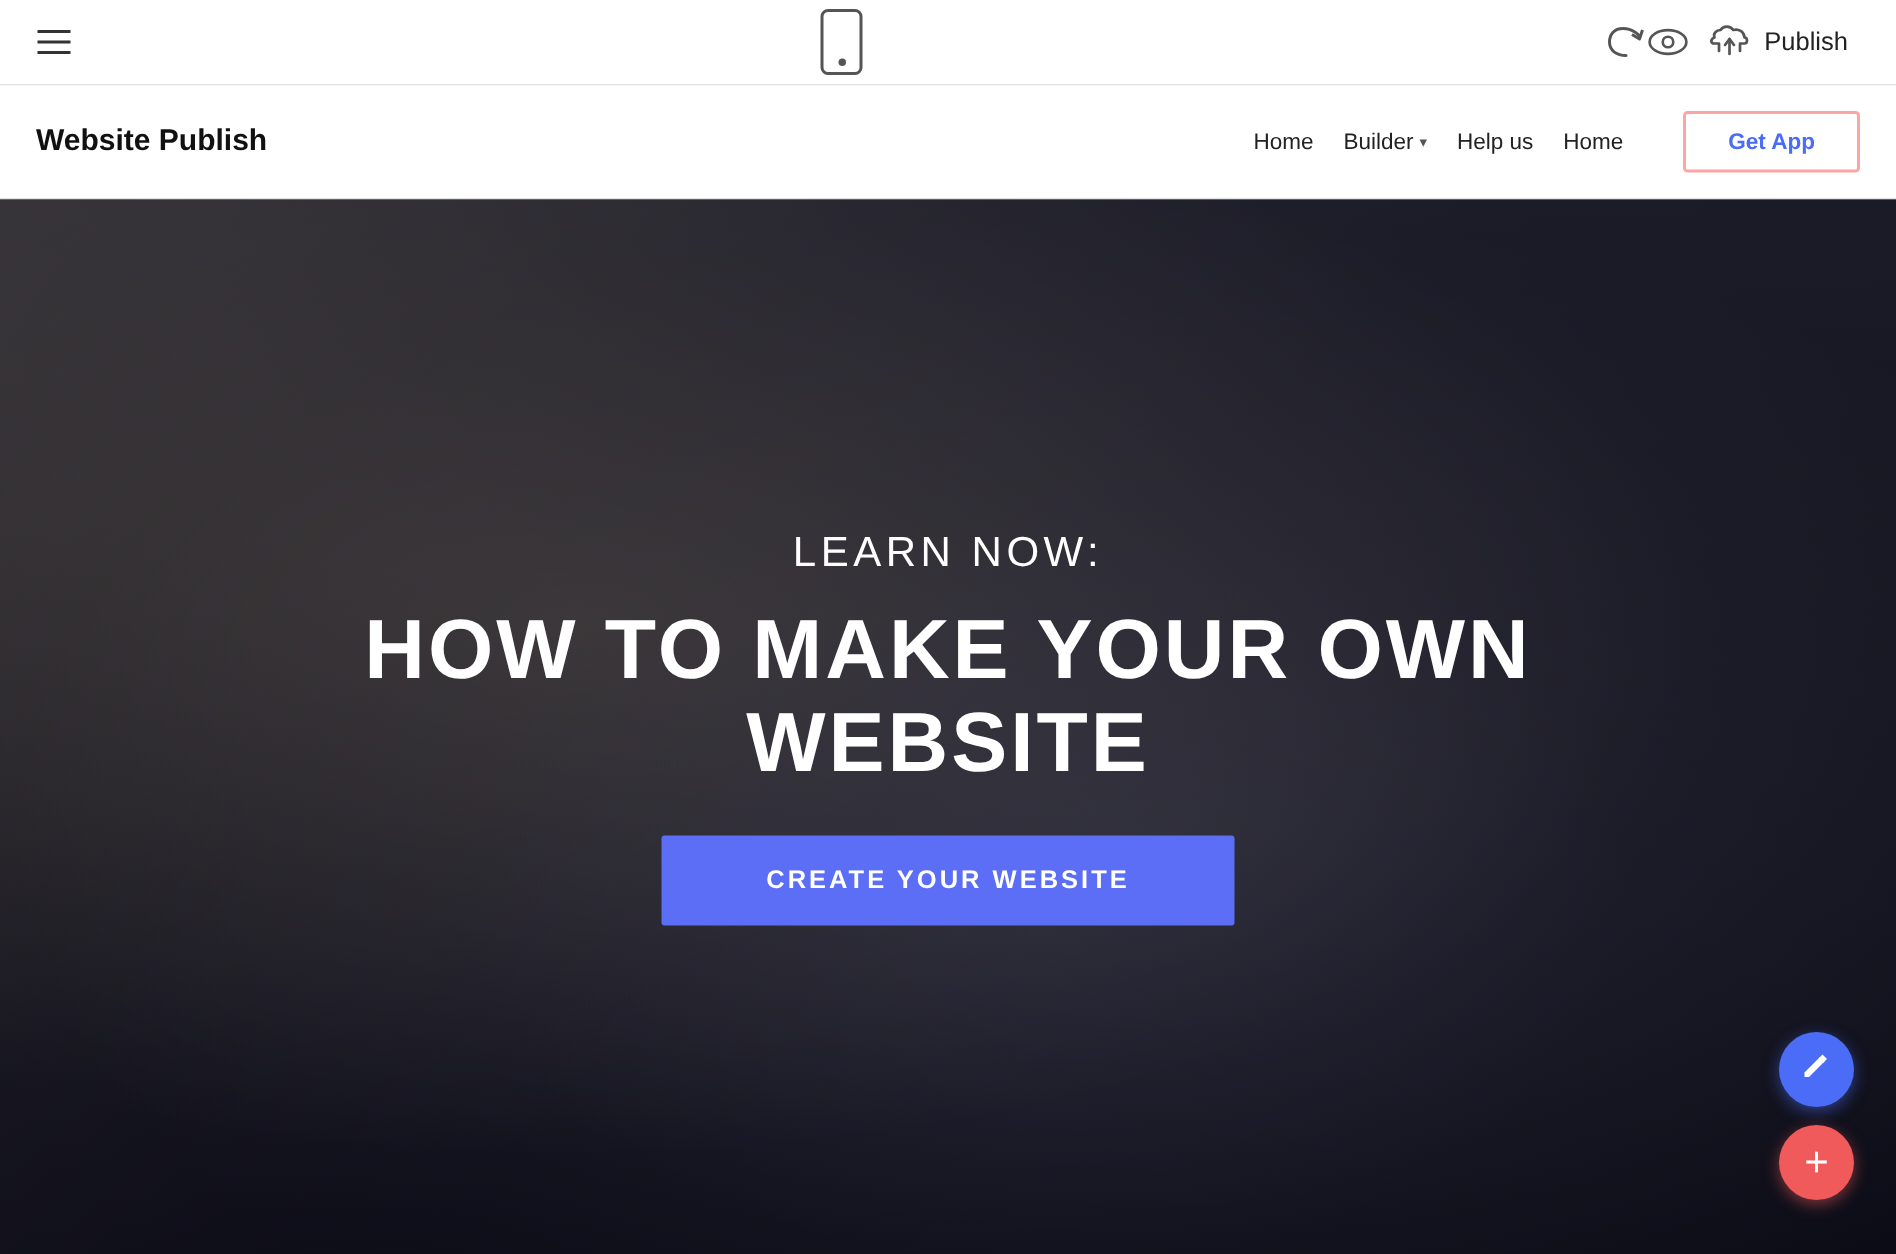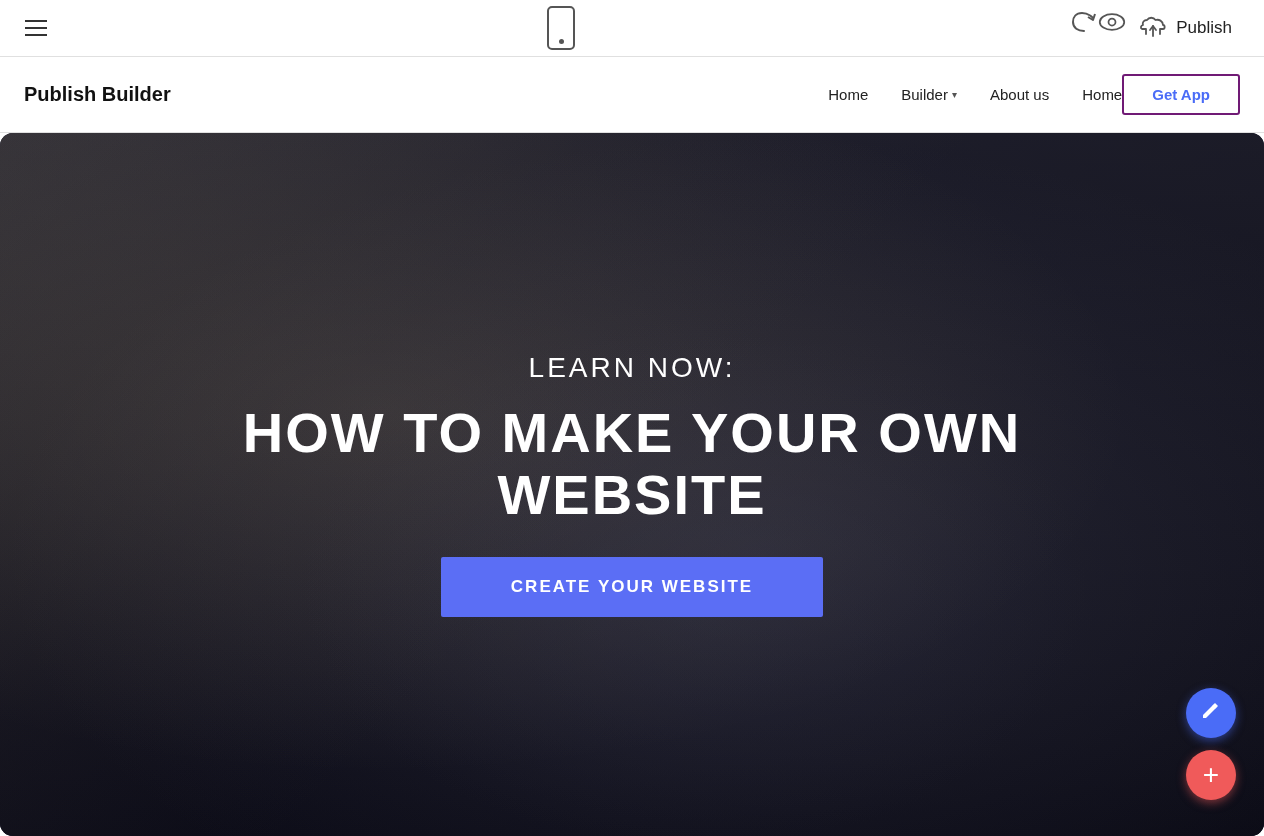--- a/index.html
+++ b/index.html
@@ -41,21 +41,21 @@
       justify-content: flex-end;
       padding-bottom: 4px;
       cursor: pointer;
     }
     .mobile-icon-dot {
       width: 5px;
       height: 5px;
       border-radius: 50%;
       background: #555;
     }
-    .toolbar-right { display: flex; align-items: flex-start; }
+    .toolbar-right { display: flex; align-items: center; }
     .undo-icon {
       width: 28px;
       height: 28px;
       cursor: pointer;
       display: flex;
       align-items: center;
       justify-content: center;
       font-size: 22px;
       color: #555;
       transform: scaleX(-1);
@@ -97,58 +97,58 @@
     }
     .site-title {
       font-size: 20px;
       font-weight: 700;
       color: #111;
       margin-right: auto;
     }
     .nav-links {
       display: flex;
       align-items: center;
-      gap: 33px;
+      gap: 20px;
+      margin-right: 40px;
     }
     .nav-link {
       font-size: 15px;
       color: #222;
       text-decoration: none;
       cursor: pointer;
       display: flex;
       align-items: center;
       gap: 4px;
     }
     .chevron-down {
       font-size: 10px;
       color: #555;
     }
     .get-app-btn {
-      border: 2px solid #701a75;
+      border: 2px solid #fca5a5;
       background: none;
       color: #4a6cf7;
       padding: 10px 28px;
       font-size: 15px;
       font-weight: 600;
       border-radius: 3px;
       cursor: pointer;
     }
 
     
     .hero {
       position: relative;
       width: 1264px;
       height: calc(836px - 57px - 76px);
       background: #1a1a2e;
       display: flex;
       flex-direction: column;
       align-items: center;
       justify-content: center;
       overflow: hidden;
-      border-radius: 13px;
     }
     .hero-bg {
       position: absolute;
       inset: 0;
       background: linear-gradient(135deg, #2a2a3a 0%, #1a1a2e 40%, #0d0d1a 100%);
       opacity: 0.85;
     }
     
     .hero-bg-image {
       position: absolute;
@@ -286,31 +286,31 @@
           <polyline points="12,14 15,10 18,14" stroke="#555" stroke-width="1.8" fill="none" stroke-linecap="round" stroke-linejoin="round"></polyline>
           <line x1="15" y1="10" x2="15" y2="20" stroke="#555" stroke-width="1.8" stroke-linecap="round"></line>
         </svg>
       </span>
       <span>Publish</span>
     </button>
   </div>
 </div>
 
 <div class="navbar">
-  <div class="site-title">Publish Builder</div>
+  <div class="site-title">Website Publish</div>
   <nav class="nav-links">
     <a class="nav-link">
       <span>Home</span>
     </a>
     <a class="nav-link">
       <span>Builder</span>
       <span class="chevron-down">▾</span>
     </a>
     <a class="nav-link">
-      <span>About us</span>
+      <span>Help us</span>
     </a>
     <a class="nav-link">
       <span>Home</span>
     </a>
   </nav>
   <button class="get-app-btn">Get App</button>
 </div>
 
 <div class="hero">
   <div class="hero-bg"></div>

